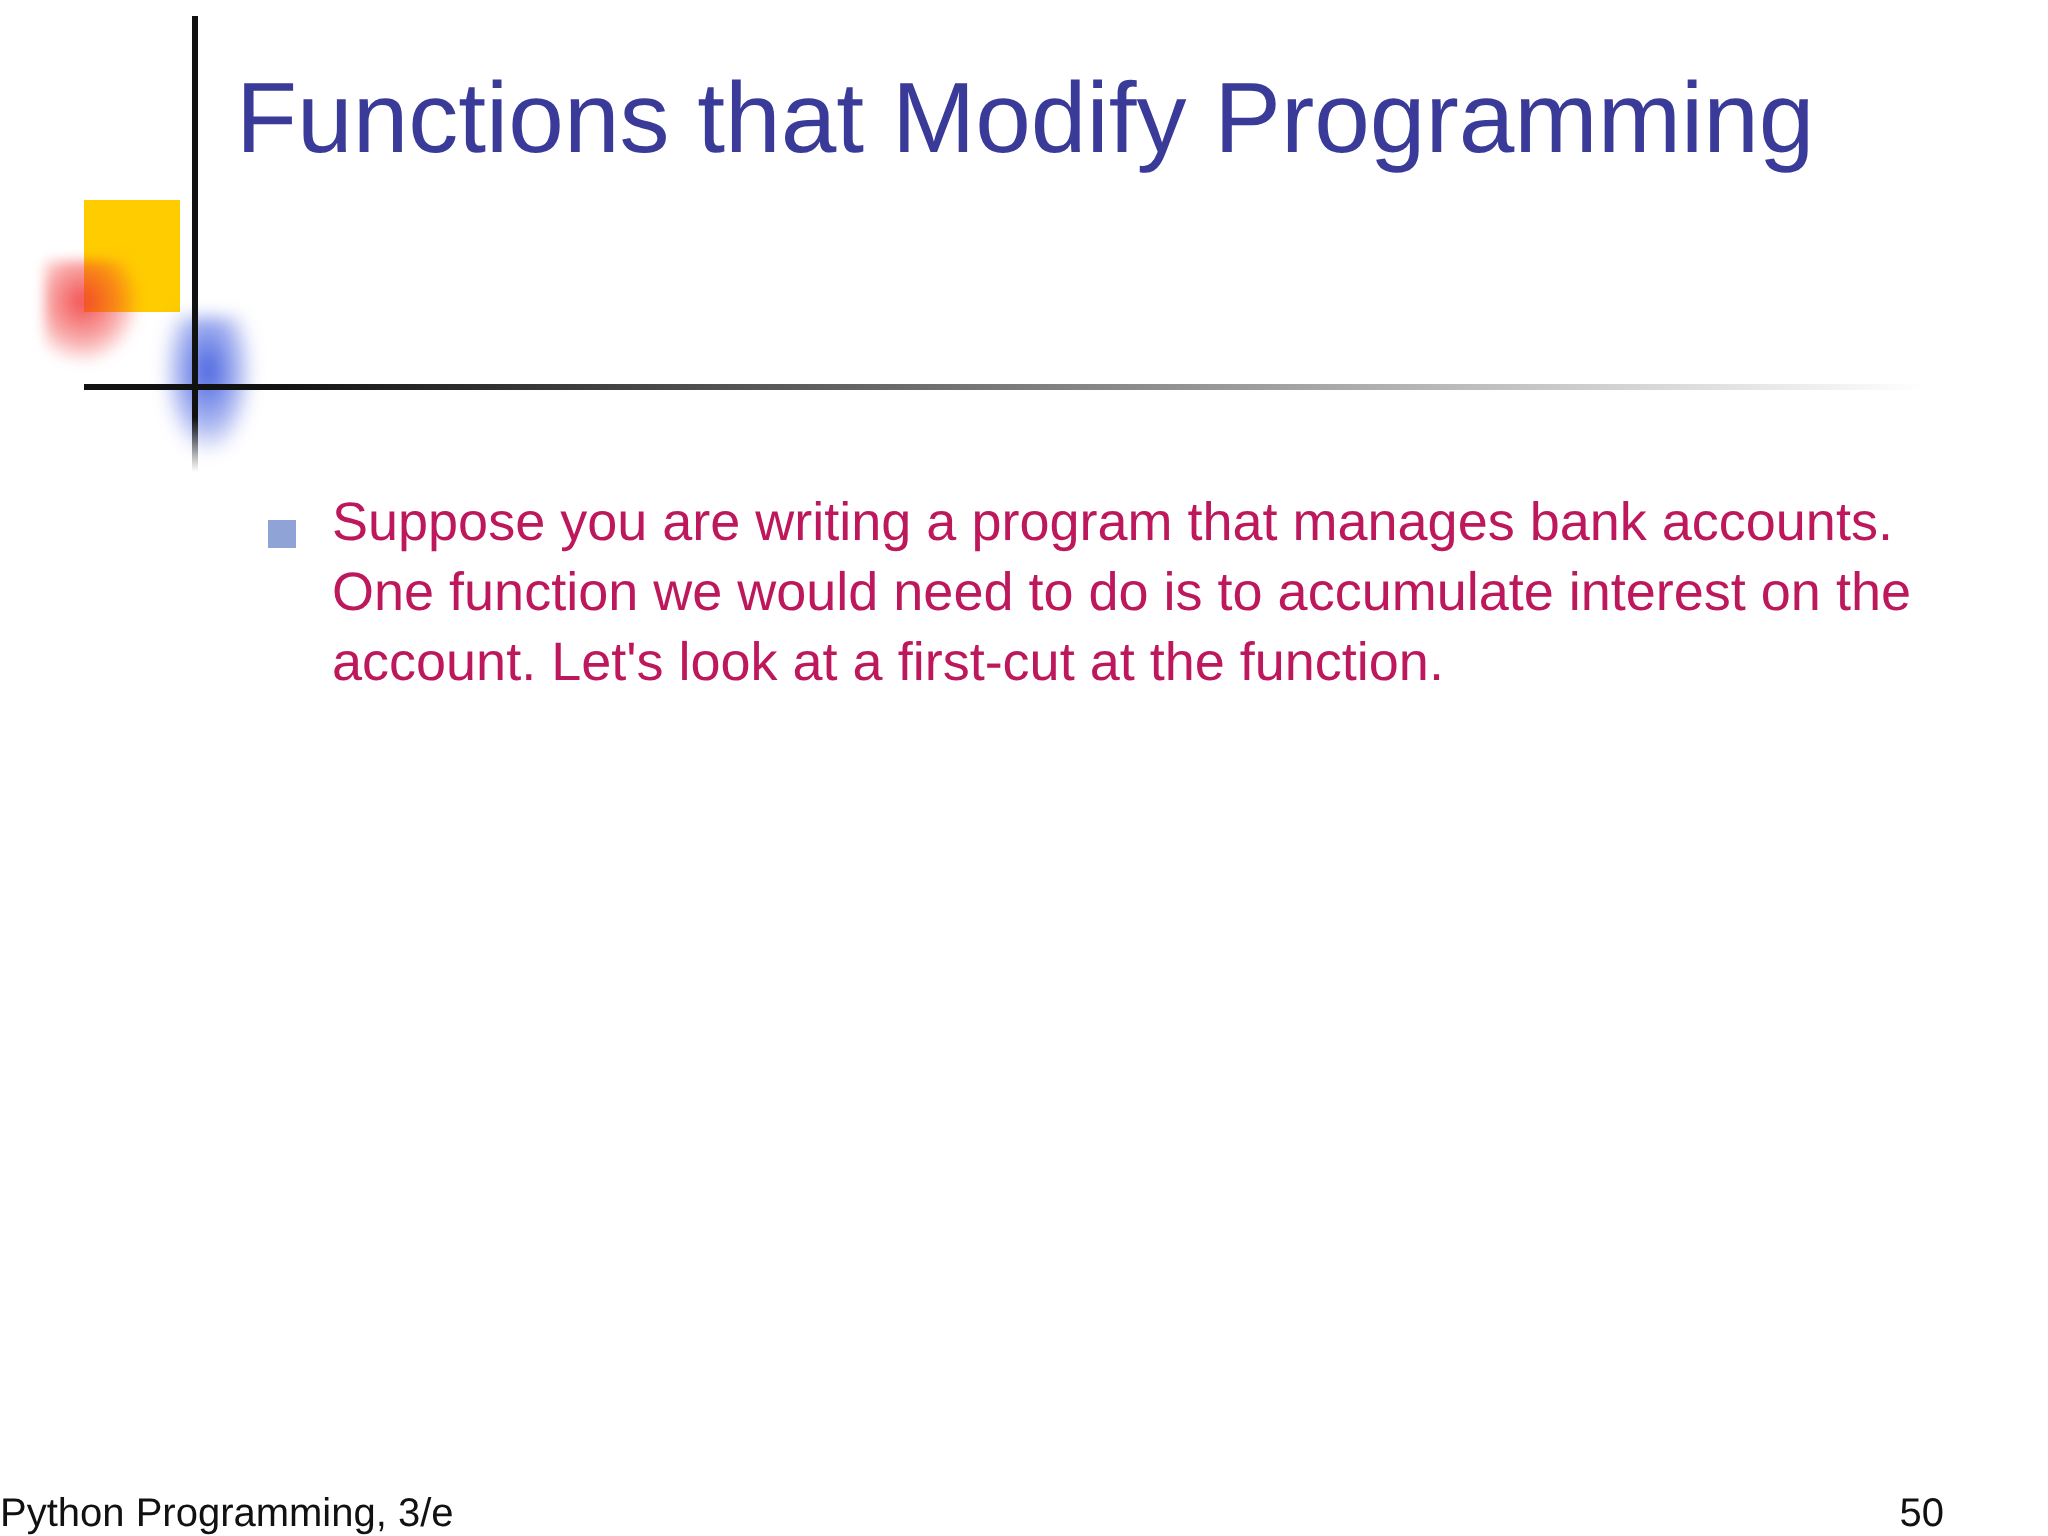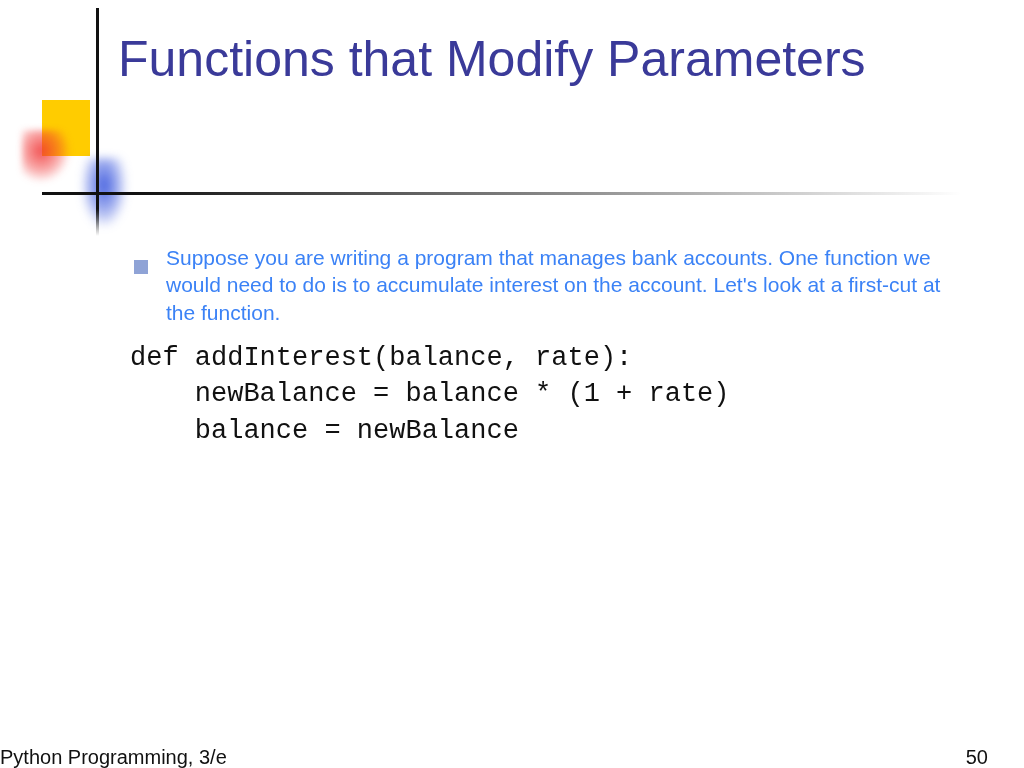--- a/index.html
+++ b/index.html
@@ -82,22 +82,22 @@
   }
   .bullet-square {
     flex: 0 0 auto;
     width: 14px;
     height: 14px;
     background: #8fa3d6;
     margin-top: 16px;
     margin-left: 4px;
   }
   .bullet-text {
-    font-size: 21px;
-    color: #3b82f6;
+    font-size: 27px;
+    color: #be185d;
     line-height: 1.3;
   }
   .code-block {
     font-family: "Courier New", Courier, monospace;
     font-size: 27px;
     color: #111;
     margin-top: 14px;
     white-space: pre;
     line-height: 1.35;
   }
@@ -109,43 +109,40 @@
     font-size: 20px;
     color: #111;
   }
   .footer-center {
     position: absolute;
     left: 0;
     width: 1024px;
   }
   .footer-right {
     position: absolute;
-    right: 36px;
+    right: 52px;
   }
 </style>
 </head>
 <body>
 
 <div class="decoration">
   <div class="yellow-box"></div>
   <div class="red-smudge"></div>
   <div class="blue-smudge"></div>
 </div>
 
 <div class="vline"></div>
 <div class="hline"></div>
 
-<div class="title">Functions that Modify Parameters</div>
+<div class="title">Functions that Modify Programming</div>
 
 <div class="body">
   <div class="bullet-row">
     <div class="bullet-square"></div>
     <div class="bullet-text">Suppose you are writing a program that manages bank accounts. One function we would need to do is to accumulate interest on the account. Let's look at a first-cut at the function.</div>
   </div>
-  <div class="code-block">def addInterest(balance, rate):
-    newBalance = balance * (1 + rate)
-    balance = newBalance</div>
 </div>
 
 <div class="footer">
   <div class="footer-center">Python Programming, 3/e</div>
   <div class="footer-right">50</div>
 </div>
 
 </body></html>

